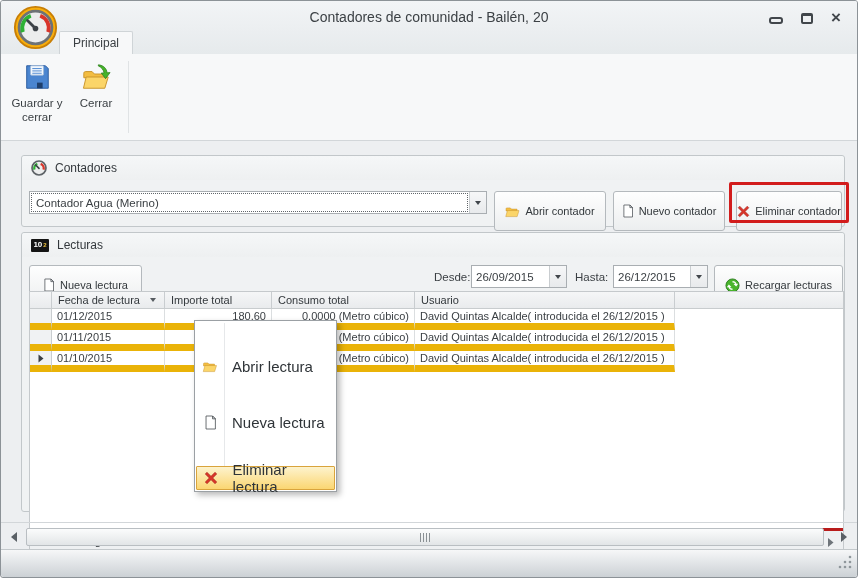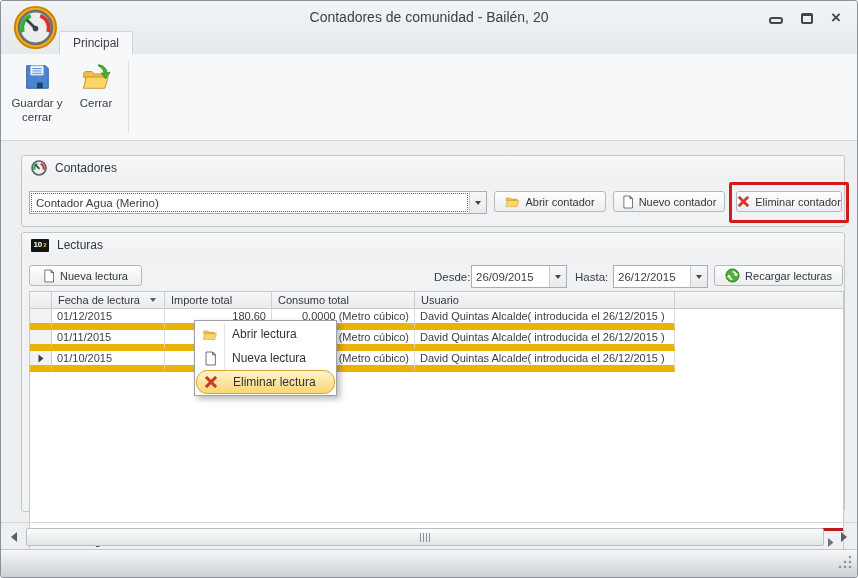--- a/index.html
+++ b/index.html
@@ -31,21 +31,21 @@
   .rsep{ position:absolute; top:7px; left:127px; width:1px; height:72px; background:#e0e3e5;}
 
   
   .group{ position:absolute; left:20px; width:824px; background:#f0f2f3;
           border:1px solid #c2c7ca; border-radius:3px;}
   .group-header{ height:24px; display:flex; align-items:center; gap:8px; padding-left:9px;
                  color:#33383c; background:linear-gradient(#f5f7f8,#eef0f1); border-radius:3px 3px 0 0;}
   #g-contadores{ top:154px; height:72px; }
   #g-lecturas{ top:231px; height:280px; }
 
-  .btn{ position:absolute; display:flex; align-items:center; justify-content:center; gap:5px; height:21px;
+  .btn{ position:absolute; display:flex; align-items:center; justify-content:center; gap:5px; height:40px;
         background:linear-gradient(#fefefe,#eceeef); border:1px solid #b4b9bd; border-radius:3px;
         font-size:11px; color:#33383c; cursor:default; }
   .combo{ position:absolute; display:flex; height:23px; background:#fff; border:1px solid #a9aeb2;}
   .combo-text{ flex:1; display:flex; align-items:center; padding:5px 4px; font-size:11.5px; overflow:hidden; white-space:nowrap;}
   .combo-text.focus{ border:1px dotted #606569; margin:1px; }
   .combo-btn{ width:17px; display:flex; align-items:center; justify-content:center;
               background:linear-gradient(#f6f7f8,#e8eaec); border-left:1px solid #c9cdd0;}
   .tri-down{ width:0; height:0; border-left:3.5px solid transparent; border-right:3.5px solid transparent;
              border-top:4px solid #41464b;}
   .flabel{ position:absolute; height:23px; display:flex; align-items:center; font-size:11.5px;}
@@ -88,25 +88,25 @@
   .gnav{ position:absolute; bottom:0; left:0; right:0; height:22px; background:#eef0f2;
          border-top:3px solid #b91c1c; display:flex; align-items:center; padding-left:5px; gap:3px;}
   .nbtn{ width:16px; height:16px; display:flex; align-items:center; justify-content:center;}
   .gnav-text{ margin:0 7px; font-size:11.5px; color:#33383c;}
   .gscroll-right{ position:absolute; right:4px; top:3px;}
 
   
   .ctx-menu{ position:absolute; left:193px; top:319px; width:143px; background:#fff;
              border:1px solid #9ba0a4; box-shadow:3px 3px 6px rgba(0,0,0,.28); z-index:20; padding:1px;}
   .ctx-menu::before{ content:''; position:absolute; left:29px; top:2px; bottom:2px; width:1px; background:#e6e8ea;}
-  .menu-item{ position:relative; z-index:1; height:24px; display:flex; align-items:center; font-size:12px; color:#2f3438;}
+  .menu-item{ position:relative; z-index:1; height:24px; display:flex; align-items:center; font-size:15px; color:#2f3438;margin-top:32px;}
   .mi-icon{ width:28px; display:flex; align-items:center; justify-content:center;}
   .mi-label{ padding-left:8px;}
   .menu-item.hl{ background:linear-gradient(#fdf3cd,var(--menu-hl,#fbd672));
-                 border:1px solid var(--menu-hl-border,#d9a43c); border-radius:11px;}
+                 border:1px solid var(--menu-hl-border,#d9a43c); border-radius:1px;}
 
   
   .hr-line{ position:absolute; left:0; right:0; height:1px; background:#d2d6d9;}
   .hscroll{ position:absolute; left:6px; right:6px; top:524px; height:23px; display:flex; align-items:center; gap:5px;}
   .sarrow{ width:14px; height:16px; display:flex; align-items:center; justify-content:center;}
   .sthumb{ flex:1; height:18px; background:linear-gradient(#fbfcfc,#e2e5e7); border:1px solid #b9bec2;
            border-radius:2px; position:relative; margin-right:8px;}
   .sgrip{ position:absolute; left:50%; top:4px; transform:translateX(-50%); display:flex; gap:2px;}
   .sgrip span{ width:1px; height:9px; background:#8a9094; display:block;}
   .status{ position:absolute; left:0; right:0; top:548px; height:28px;

